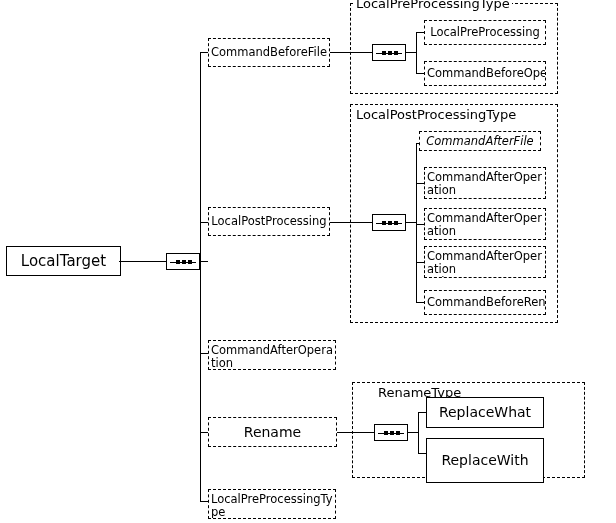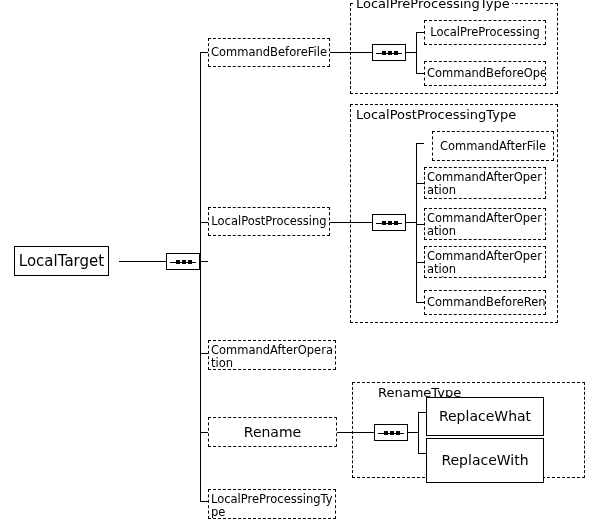--- a/index.html
+++ b/index.html
@@ -96,21 +96,21 @@
 
   <div class="abs type-box" style="left:350px; top:3px; width:208px; height:91px;"></div>
   <div class="type-label" style="left:354px; top:-3px;">LocalPreProcessingType</div>
 
   <div class="abs type-box" style="left:350px; top:104px; width:208px; height:219px;"></div>
   <div class="type-label" style="left:354px; top:108px;">LocalPostProcessingType</div>
 
   <div class="abs type-box" style="left:352px; top:382px; width:233px; height:96px;"></div>
   <div class="type-label" style="left:376px; top:386px;">RenameType</div>
 
-  <div class="abs elem root" style="left:14px; top:246px; width:95px; height:30px;">LocalTarget</div>
+  <div class="abs elem root" style="left:6px; top:246px; width:115px; height:30px;">LocalTarget</div>
 
   <div class="abs hline" style="left:119px; top:261px; width:47px;"></div>
 
   <div class="abs seq" style="left:166px; top:253px; width:34px; height:17px;">
     <span class="bar"></span>
     <span class="dot" style="left:9px;"></span>
     <span class="dot" style="left:15px;"></span>
     <span class="dot" style="left:21px;"></span>
   </div>
 
@@ -143,21 +143,21 @@
   <div class="abs seq" style="left:372px; top:214px; width:34px; height:17px;">
     <span class="bar"></span>
     <span class="dot" style="left:9px;"></span>
     <span class="dot" style="left:15px;"></span>
     <span class="dot" style="left:21px;"></span>
   </div>
   <div class="abs hline" style="left:406px; top:222px; width:10px;"></div>
   <div class="abs vline" style="left:416px; top:143px; height:160px;"></div>
 
   <div class="abs hline" style="left:416px; top:143px; width:8px;"></div>
-  <div class="abs elem center" style="left:432px; top:131px; width:122px; height:30px;">CommandAfterFile</div>
+  <div class="abs elem center" style="left:419px; top:131px; width:122px; height:20px;font-style:italic;">CommandAfterFile</div>
 
   <div class="abs hline" style="left:416px; top:183px; width:8px;"></div>
   <div class="abs elem wrap" style="left:424px; top:167px; width:122px; height:32px;">
     <span>CommandAfterOperation</span><br>
     <span>Success</span>
   </div>
 
   <div class="abs hline" style="left:416px; top:224px; width:8px;"></div>
   <div class="abs elem wrap" style="left:424px; top:208px; width:122px; height:32px;">
     <span>CommandAfterOperation</span><br>
@@ -186,21 +186,21 @@
   <div class="abs seq" style="left:374px; top:424px; width:34px; height:17px;">
     <span class="bar"></span>
     <span class="dot" style="left:9px;"></span>
     <span class="dot" style="left:15px;"></span>
     <span class="dot" style="left:21px;"></span>
   </div>
   <div class="abs hline" style="left:408px; top:432px; width:10px;"></div>
   <div class="abs vline" style="left:418px; top:412px; height:41px;"></div>
 
   <div class="abs hline" style="left:418px; top:412px; width:8px;"></div>
-  <div class="abs elem required center big" style="left:426px; top:397px; width:118px; height:39px;">ReplaceWhat</div>
+  <div class="abs elem required center big" style="left:426px; top:397px; width:118px; height:31px;">ReplaceWhat</div>
 
   <div class="abs hline" style="left:418px; top:453px; width:8px;"></div>
   <div class="abs elem required center big" style="left:426px; top:438px; width:118px; height:45px;">ReplaceWith</div>
 
   <div class="abs hline" style="left:200px; top:501px; width:8px;"></div>
   <div class="abs elem wrap" style="left:208px; top:489px; width:128px; height:30px;">
     <span>LocalPreProcessingType</span><br>
     <span>Ref</span>
   </div>
 

